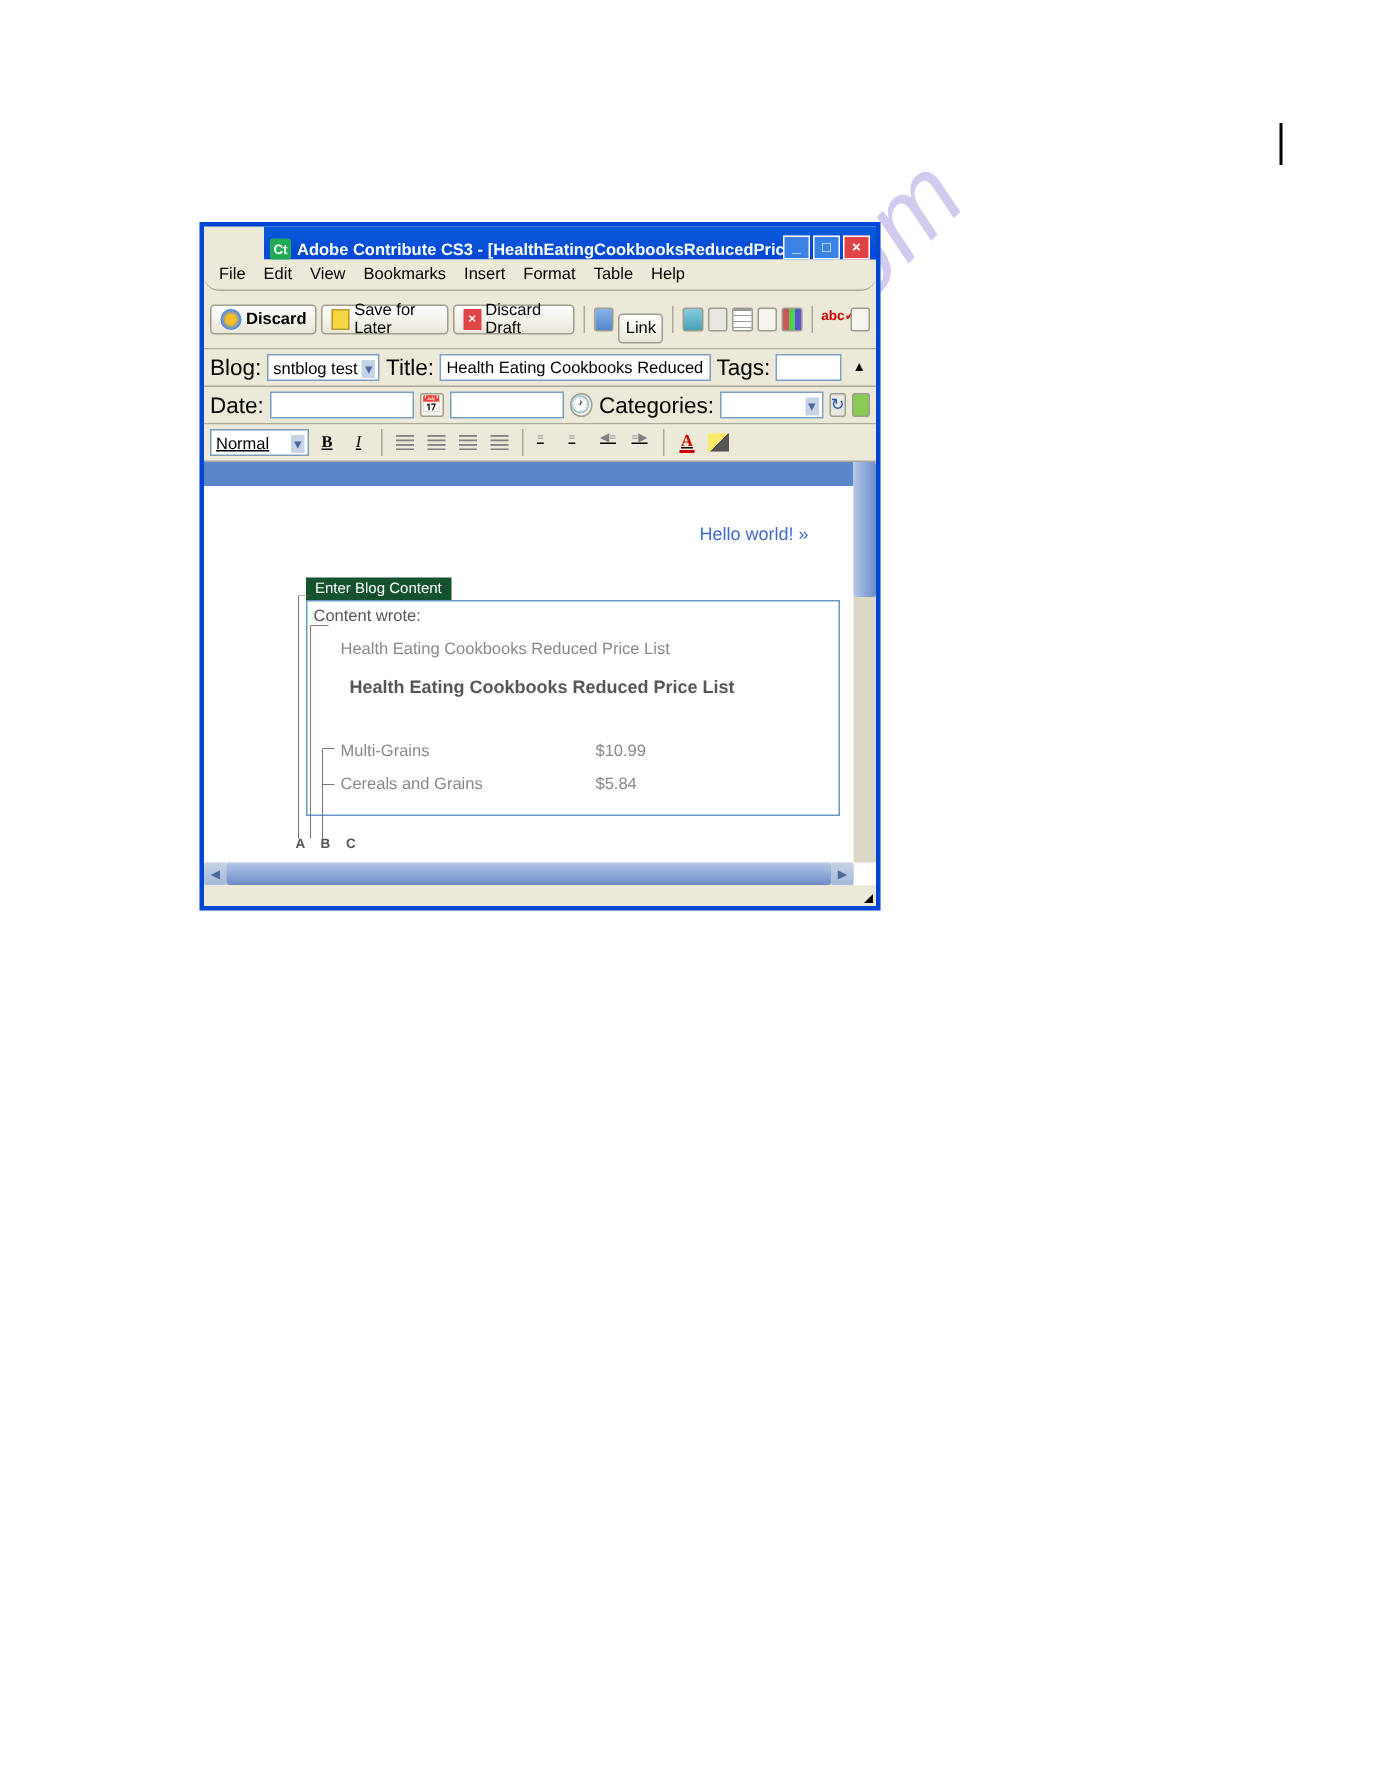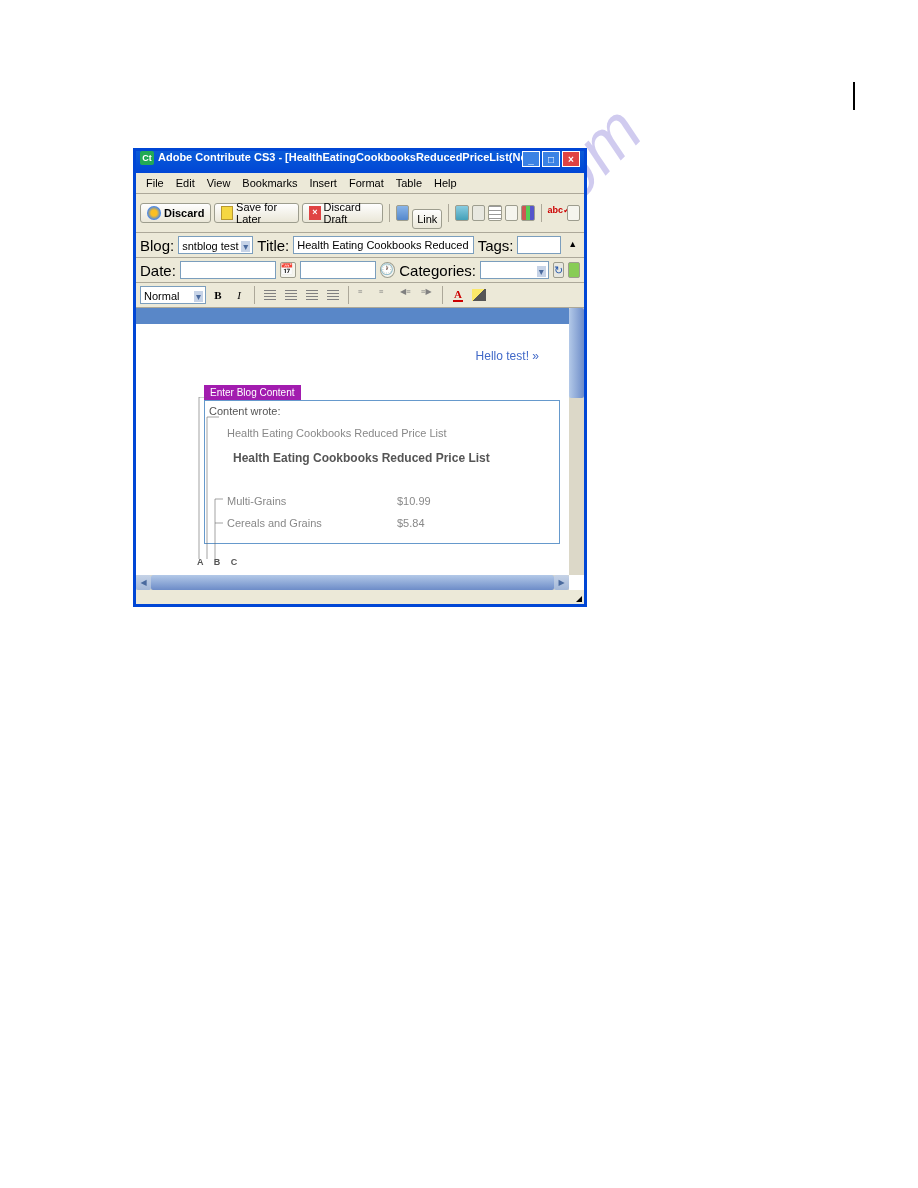--- a/index.html
+++ b/index.html
@@ -1,57 +1,57 @@
 <!DOCTYPE html>
 <html><head>
 <meta charset="utf-8">
 <style>
 * { box-sizing: border-box; margin: 0; padding: 0; }
 body { font-family: Tahoma, Arial, sans-serif; font-size: 11px; background: #fff; position: relative; width: 918px; height: 1188px; }
 .window { position: absolute; left: 133px; top: 148px; width: 454px; border: 3px solid #0046d5; background: #ece9d8; }
-.titlebar { background: linear-gradient(#0a5bd8, #0046d5); color: #fff; height: 22px; display: flex; align-items: flex-start; padding: 0 4px; font-weight: bold; font-size: 11px; }
+.titlebar { background: linear-gradient(#0a5bd8, #0046d5); color: #fff; height: 22px; display: flex; align-items: flex-end; padding: 0 4px; font-weight: bold; font-size: 11px; margin-left: 40px; }
 .titlebar-text { flex: 1; white-space: nowrap; overflow: hidden; }
 .window-controls { display: flex; gap: 2px; }
 .window-btn { width: 18px; height: 16px; background: #3b82e4; border: 1px solid #fff; display: flex; align-items: center; justify-content: center; color: #fff; font-weight: bold; font-size: 10px; }
 .close-btn { background: #e04343; }
-.menubar { background: #ece9d8; display: flex; padding: 2px 4px; border-bottom: 1px solid #aca899; }
+.menubar { background: #ece9d8; display: flex; padding: 2px 4px; border-bottom: 1px solid #aca899; border-radius: 10px; }
 .menu-item { padding: 2px 6px; cursor: default; }
 .toolbar { background: #ece9d8; display: flex; align-items: center; padding: 3px 4px; gap: 3px; border-bottom: 1px solid #aca899; flex-wrap: nowrap; }
 .btn { background: linear-gradient(#fefefe, #eae7d8); border: 1px solid #9d9d8e; border-radius: 3px; padding: 3px 6px; display: flex; align-items: center; gap: 3px; font-size: 11px; cursor: default; height: 20px; }
 .btn.publish { font-weight: bold; }
 .icon { width: 14px; height: 14px; display: inline-block; }
 .globe-icon { background: radial-gradient(circle, #fbbf24 30%, #3b82f6 70%); border-radius: 50%; }
 .save-icon { background: #f5d742; border: 1px solid #b89930; }
 .x-icon { background: #e04343; color: #fff; font-size: 9px; text-align: center; line-height: 12px; font-weight: bold; }
 .sep { width: 1px; height: 18px; background: #aca899; margin: 0 3px; }
 .small-icon { width: 16px; height: 16px; border: 1px solid #9d9d8e; background: #e8e8e0; display: inline-block; border-radius: 2px; }
 .fieldbar { background: #ece9d8; display: flex; align-items: center; padding: 3px 4px; gap: 4px; border-bottom: 1px solid #aca899; }
 .label { font-size: 15px; }
 .input { background: #fff; border: 1px solid #7b9ebd; height: 18px; padding: 1px 3px; font-size: 11px; }
 .dropdown { background: #fff; border: 1px solid #7b9ebd; height: 18px; padding: 1px 3px; font-size: 11px; display: flex; align-items: flex-end; position: relative; }
 .dropdown::after { content: '▾'; position: absolute; right: 2px; background: #c6d3e7; padding: 0 2px; color: #4a6a9e; font-size: 10px; }
 .tri-btn { width: 16px; height: 16px; display: inline-block; color: #000; text-align: center; line-height: 14px; font-size: 9px; }
-.formatbar { background: #ece9d8; display: flex; align-items: center; padding: 3px 4px; gap: 3px; border-bottom: 1px solid #aca899; }
+.formatbar { background: #ece9d8; display: flex; align-items: center; padding: 3px 4px; gap: 3px; border-bottom: 1px solid #aca899; text-decoration: underline; }
 .fmt-btn { width: 18px; height: 18px; display: flex; align-items: center; justify-content: center; border: 1px solid transparent; font-family: 'Times New Roman', serif; }
 .bold { font-weight: bold; }
 .italic { font-style: italic; }
 .align-icon { width: 12px; height: 10px; display: block; background-image: linear-gradient(#808080 1px, transparent 1px); background-size: 100% 3px; }
 .list-icon { width: 12px; height: 10px; font-size: 8px; line-height: 3px; color: #808080; }
 .color-a { color: #c00; font-weight: bold; border-bottom: 2px solid #c00; padding: 0 1px; }
 .highlight-icon { width: 14px; height: 12px; background: linear-gradient(135deg, #fce96a 50%, #555 50%); }
 .content-area { background: #fff; height: 282px; position: relative; overflow: hidden; }
 .scrollbar-v { position: absolute; right: 0; top: 0; bottom: 15px; width: 15px; background: #dcd8c8; }
 .scroll-thumb-v { position: absolute; top: 0; height: 90px; width: 100%; background: linear-gradient(90deg, #b3c9e8, #6d8cc8); border-radius: 2px; }
 .scrollbar-h { position: absolute; bottom: 0; left: 0; right: 15px; height: 15px; background: #dcd8c8; display: flex; }
 .scroll-btn { width: 15px; height: 15px; background: linear-gradient(#c6d3e7, #a4b8d8); border-radius: 2px; text-align: center; font-size: 8px; line-height: 15px; color: #4a6a9e; }
 .scroll-track-h { flex: 1; background: linear-gradient(#b3c9e8, #6d8cc8); border-radius: 2px; }
 .blue-strip { background: #5987c8; height: 16px; margin-right: 15px; }
 .hello-world { text-align: right; padding: 25px 30px 10px 0; margin-right: 15px; color: #4169c8; font-family: Verdana, sans-serif; font-size: 12px; }
 .blog-box { margin: 12px 24px 0 68px; position: relative; }
-.blog-tab { background: #a21caf; color: #fff; padding: 2px 6px; font-size: 10px; display: inline-block; }
+.blog-tab { background: #14532d; color: #fff; padding: 2px 6px; font-size: 10px; display: inline-block; }
 .blog-frame { border: 1px solid #6699cc; background: #fff; padding: 4px; }
 .manager-wrote { font-family: Verdana, sans-serif; color: #555; font-size: 11px; margin-bottom: 10px; }
 .quote-cite { color: #888; font-family: Verdana, sans-serif; font-size: 11px; margin-left: 18px; margin-bottom: 12px; }
 .quote-title { font-weight: bold; color: #555; font-family: Verdana, sans-serif; font-size: 12px; margin-left: 24px; margin-bottom: 30px; }
 .price-row { display: flex; font-family: Verdana, sans-serif; color: #888; font-size: 11px; margin-left: 18px; margin-bottom: 10px; }
 .price-name { width: 170px; }
 .callout-lines { position: absolute; left: 195px; top: 397px; pointer-events: none; }
 .callout-line { stroke: #666; stroke-width: 0.6; fill: none; }
 .callout-labels { position: absolute; left: 197px; top: 557px; font-family: Arial, sans-serif; font-size: 9px; font-weight: bold; color: #555; letter-spacing: 4px; }
 .watermark { position: absolute; left: 140px; top: 280px; font-size: 70px; color: #7b6dd4; opacity: 0.35; font-family: Arial, sans-serif; transform: rotate(-45deg); transform-origin: center; font-style: italic; pointer-events: none; letter-spacing: 2px; }
@@ -182,21 +182,21 @@
         <span class="color-a">A</span>
       </div>
     <div class="fmt-btn">
         <span class="highlight-icon"></span>
       </div>
   </div>
 
   <div class="content-area">
     <div class="blue-strip"></div>
     <div class="hello-world">
-      <span>Hello test!</span>
+      <span>Hello world!</span>
       <span>»</span>
     </div>
     <div class="blog-box">
       <div class="blog-tab">Enter Blog Content</div>
       <div class="blog-frame">
         <div class="manager-wrote">Content wrote:</div>
         <div class="quote-cite">Health Eating Cookbooks Reduced Price List</div>
         <div class="quote-title">Health Eating Cookbooks Reduced Price List</div>
         <div class="price-row">
           <span class="price-name">Multi-Grains</span>

